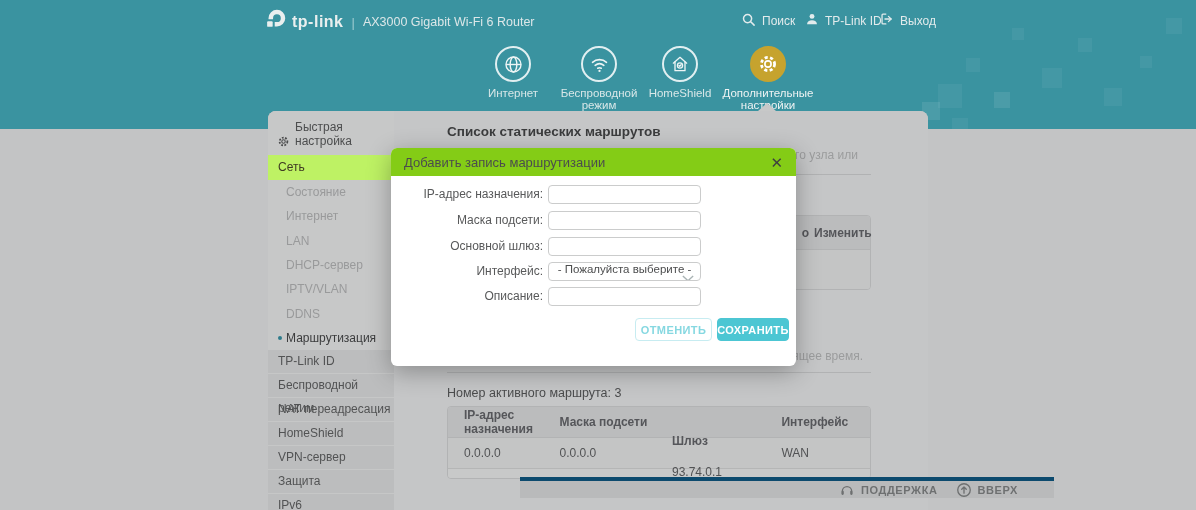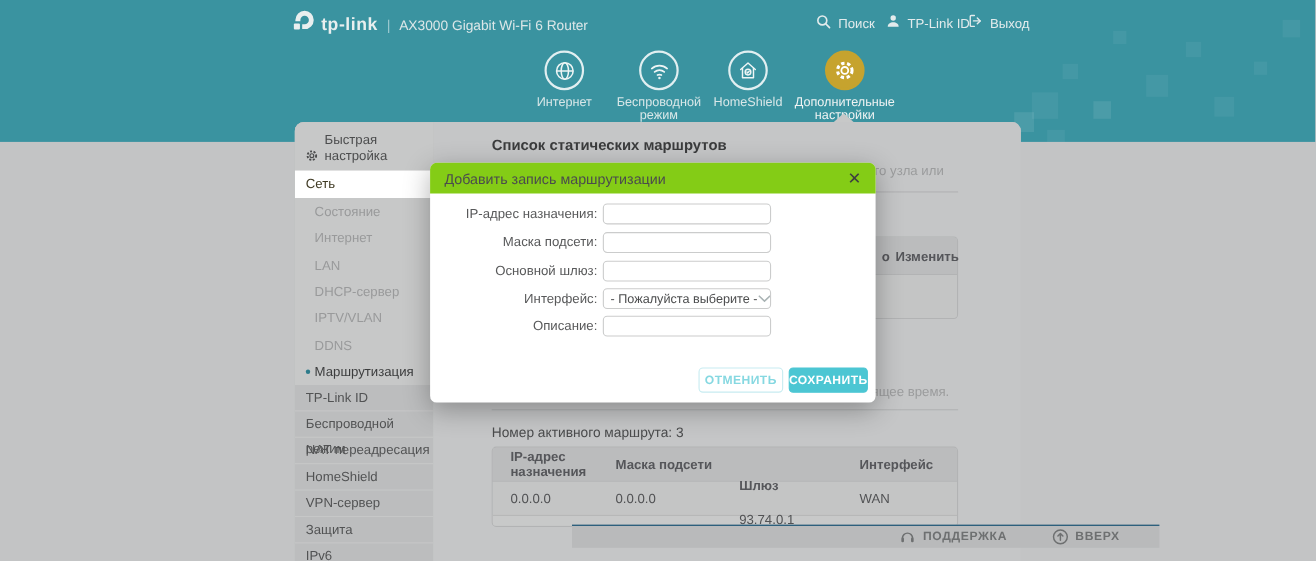--- a/index.html
+++ b/index.html
@@ -27,21 +27,21 @@
     border-left:9px solid transparent; border-right:9px solid transparent; border-bottom:8px solid #c7c8c8; }
 
   
   .panel { position:absolute; left:268px; top:111px; width:660px; height:399px;
     border-radius:8px 8px 0 0; background:#c5c6c7; }
   .sidebar { position:absolute; left:0; top:0; width:126px; height:399px;
     background:#bcbdbe; border-radius:8px 0 0 0; overflow:hidden; font-size:12px; }
   .sb-quick { height:44px; background:#c7c8c8; display:flex; align-items:flex-end; padding:0 0 7px 9px;
     color:#4c4d4e; cursor:pointer; }
   .sb-quick .txt { margin-left:5px; }
-  .sb-net { height:25px; background:#ffffff; color:#3f3a23; line-height:25px; padding-left:10px; cursor:pointer; }
+  .sb-net { height:25px; background:#bef264; color:#3f3a23; line-height:25px; padding-left:10px; cursor:pointer; }
   .sb-sub { height:170px; background:#c7c8c8; display:flex; flex-direction:column; }
   .sb-sub-item { flex:1; display:flex; align-items:center; padding-left:18px; color:#999a9b;
     cursor:pointer; position:relative; }
   .sb-sub-item.active { color:#3b3c3d; }
   .sb-sub-item.active .dot { position:absolute; left:10px; width:4px; height:4px; border-radius:50%;
     background:#2d7b8b; }
   .sb-top-item { height:24px; line-height:23px; padding-left:10px; color:#525354;
     border-bottom:1px solid #c6c7c7; cursor:pointer; }
 
   .main { position:absolute; left:126px; top:0; width:534px; height:399px;
@@ -56,43 +56,43 @@
     position:relative; color:#55565a; font-size:12px; font-weight:bold; }
   .tbl1-head { height:34px; line-height:34px; }
   .tbl1-body { height:39px; background:#c4c5c5; border-radius:0 0 3px 3px; }
   .tbl2-head { height:31px; display:flex; align-items:center; }
   .tbl2-row { height:30px; display:flex; align-items:center; background:#c4c5c5;
     color:#515254; font-size:12px; }
   .tbl2-part { height:10px; background:#c8c9c9; border-top:1px solid #b5b6b6; border-radius:0 0 3px 3px; }
   .c1 { width:112px; padding-left:16px; } .c2 { width:113px; } .c3 { width:110px;margin-top:37px; } .c4 { width:89px; }
   .count-line { position:absolute; left:53px; top:275px; font-size:12.5px; color:#4b4c4d; }
   .footer { position:absolute; left:126px; top:366px; width:534px; height:21px; background:#b9babb;
-    border-top:1px solid #0c4a6e; display:flex; align-items:center; justify-content:flex-end;
-    gap:40px; padding-right:36px; }
+    border-top:4px solid #0c4a6e; display:flex; align-items:center; justify-content:flex-end;
+    gap:18px; padding-right:36px; }
   .foot-btn { display:flex; align-items:center; gap:6px; color:#6e7071; font-size:11px;
     font-weight:bold; letter-spacing:.6px; cursor:pointer; }
 
   
   .modal { position:absolute; left:391px; top:148px; width:405px; height:218px; background:#ffffff;
     border-radius:6px; box-shadow:0 6px 24px rgba(0,0,0,.3); z-index:50; }
   .modal-header { height:28px; background:#84cc16; border-radius:6px 6px 0 0; display:flex;
     align-items:center; padding:0 13px; font-size:13px; color:#4b4c4d; }
   .modal-close { margin-left:auto; font-size:15px; color:#3e3f40; cursor:pointer; line-height:1; }
   .m-label { position:absolute; left:0; width:152px; text-align:right; font-size:12px;
     color:#58595a; line-height:19px; }
   .m-input { position:absolute; left:157px; width:153px; height:19px; border:1px solid #cbcccc;
     border-radius:4px; background:#fff; font-family:"Liberation Sans",sans-serif; font-size:11.5px;
     padding:0 6px; color:#444; outline:none; }
   .m-select { position:absolute; left:157px; width:153px; height:19px; border:1px solid #cbcccc;
     border-radius:4px; background:#fff; display:flex; align-items:center; padding:0 6px;
-    font-size:11.5px; color:#4c4d4e; cursor:pointer; white-space:nowrap; overflow:hidden; }
+    font-size:11.5px; color:#4c4d4e; cursor:pointer; white-space:nowrap; overflow:hidden;flex-direction:column; }
   .m-select svg { margin-left:auto; flex:0 0 auto; }
   .m-btn { position:absolute; top:170px; height:23px; border-radius:4px; font-size:11px; font-weight:bold;
     letter-spacing:.4px; display:flex; align-items:center; justify-content:center; cursor:pointer;
-    font-family:"Liberation Sans",sans-serif;margin-top:16px; }
+    font-family:"Liberation Sans",sans-serif; }
   .m-btn.cancel { left:244px; width:77px; background:#ffffff; border:1px solid #c7ecf1; color:#86d8e1; }
   .m-btn.save { left:326px; width:72px; background:#4cc6d3; border:1px solid #4cc6d3; color:#ffffff; }
 </style>
 </head>
 <body>
 
 <div class="stage">
 
   <div class="topbar">
     <div class="deco" style="left:938px; top:84px; width:24px; height:24px;"></div>

